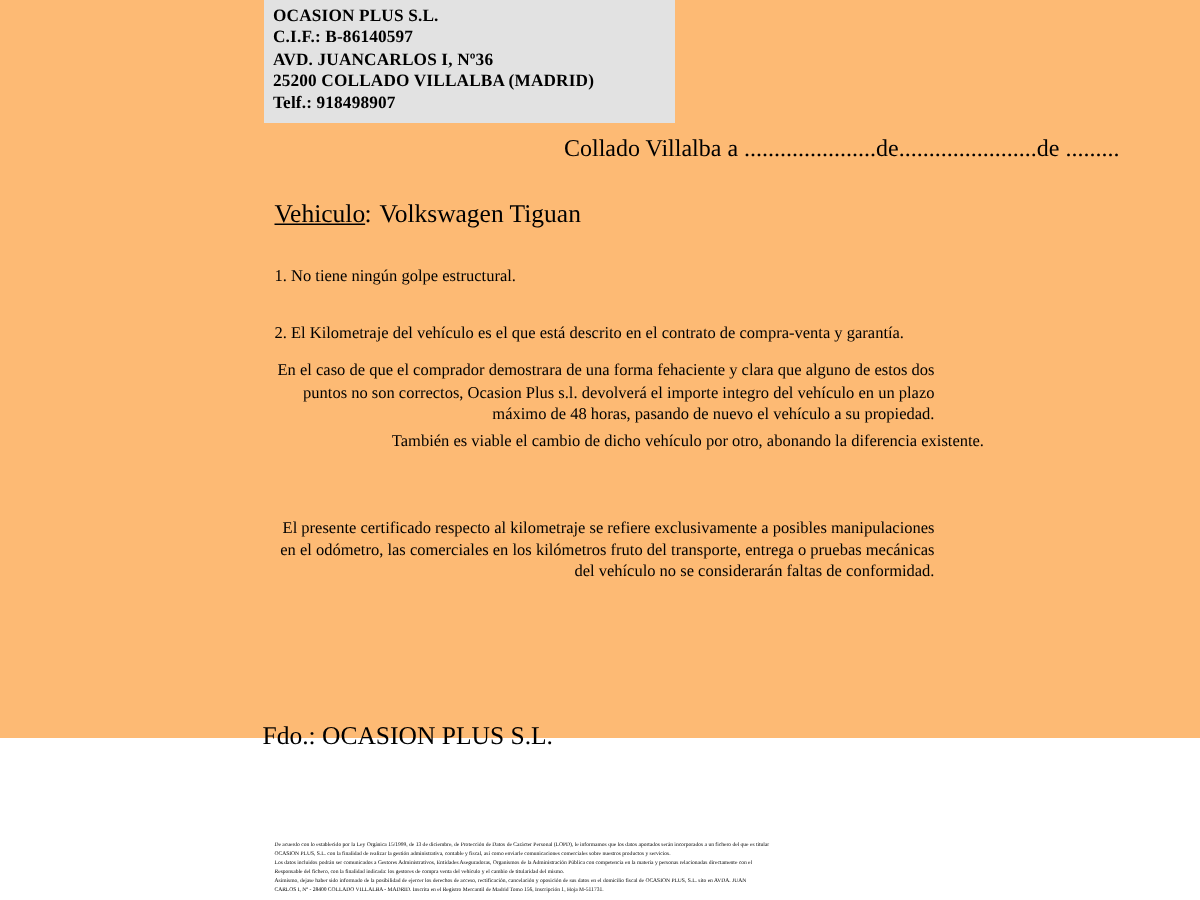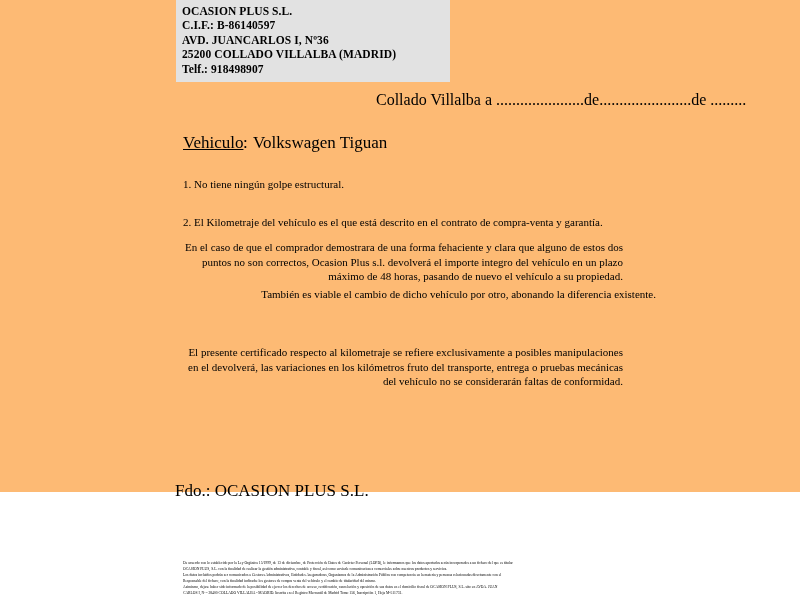--- a/index.html
+++ b/index.html
@@ -134,21 +134,21 @@
     <div class="veh-row">
       <span class="veh-label">Vehiculo</span><span class="veh-colon">:</span><span>Volkswagen Tiguan</span>
     </div>
   </div>
 
   <div class="point point-1">1. No tiene ningún golpe estructural.</div>
   <div class="point point-2">2. El Kilometraje del vehículo es el que está descrito en el contrato de compra-venta y garantía.</div>
 
   <div class="para p1">En el caso de que el comprador demostrara de una forma fehaciente y clara que alguno de estos dos puntos no son correctos, Ocasion Plus s.l. devolverá el importe integro del vehículo en un plazo máximo de 48 horas, pasando de nuevo el vehículo a su propiedad.</div>
   <div class="para p2">También es viable el cambio de dicho vehículo por otro, abonando la diferencia existente.</div>
-  <div class="para p4">El presente certificado respecto al kilometraje se refiere exclusivamente a posibles manipulaciones en el devolverá, las variaciones en los kilómetros fruto del transporte, entrega o pruebas mecánicas del vehículo no se considerarán faltas de conformidad.</div>
+  <div class="para p4">El presente certificado respecto al kilometraje se refiere exclusivamente a posibles manipulaciones en el odómetro, las comerciales en los kilómetros fruto del transporte, entrega o pruebas mecánicas del vehículo no se considerarán faltas de conformidad.</div>
 
   <div class="signature">Fdo.: OCASION PLUS S.L.</div>
 
   <div class="footer">
     <p>De acuerdo con lo establecido por la Ley Orgánica 15/1999, de 13 de diciembre, de Protección de Datos de Carácter Personal (LOPD), le informamos que los datos aportados serán incorporados a un fichero del que es titular</p>
     <p>OCASION PLUS, S.L. con la finalidad de realizar la gestión administrativa, contable y fiscal, así como enviarle comunicaciones comerciales sobre nuestros productos y servicios.</p>
     <p>Los datos incluidos podrán ser comunicados a Gestores Administrativos, Entidades Aseguradoras, Organismos de la Administración Pública con competencia en la materia y personas relacionadas directamente con el</p>
     <p>Responsable del fichero, con la finalidad indicada: los gestores de compra venta del vehículo y el cambio de titularidad del mismo.</p>
     <p>Asimismo, dejase haber sido informado de la posibilidad de ejercer los derechos de acceso, rectificación, cancelación y oposición de sus datos en el domicilio fiscal de OCASION PLUS, S.L. sito en AVDA. JUAN</p>
     <p>CARLOS I, Nº - 28400 COLLADO VILLALBA - MADRID. Inscrita en el Registro Mercantil de Madrid Tomo 156, Inscripción 1, Hoja M-511731.</p>

